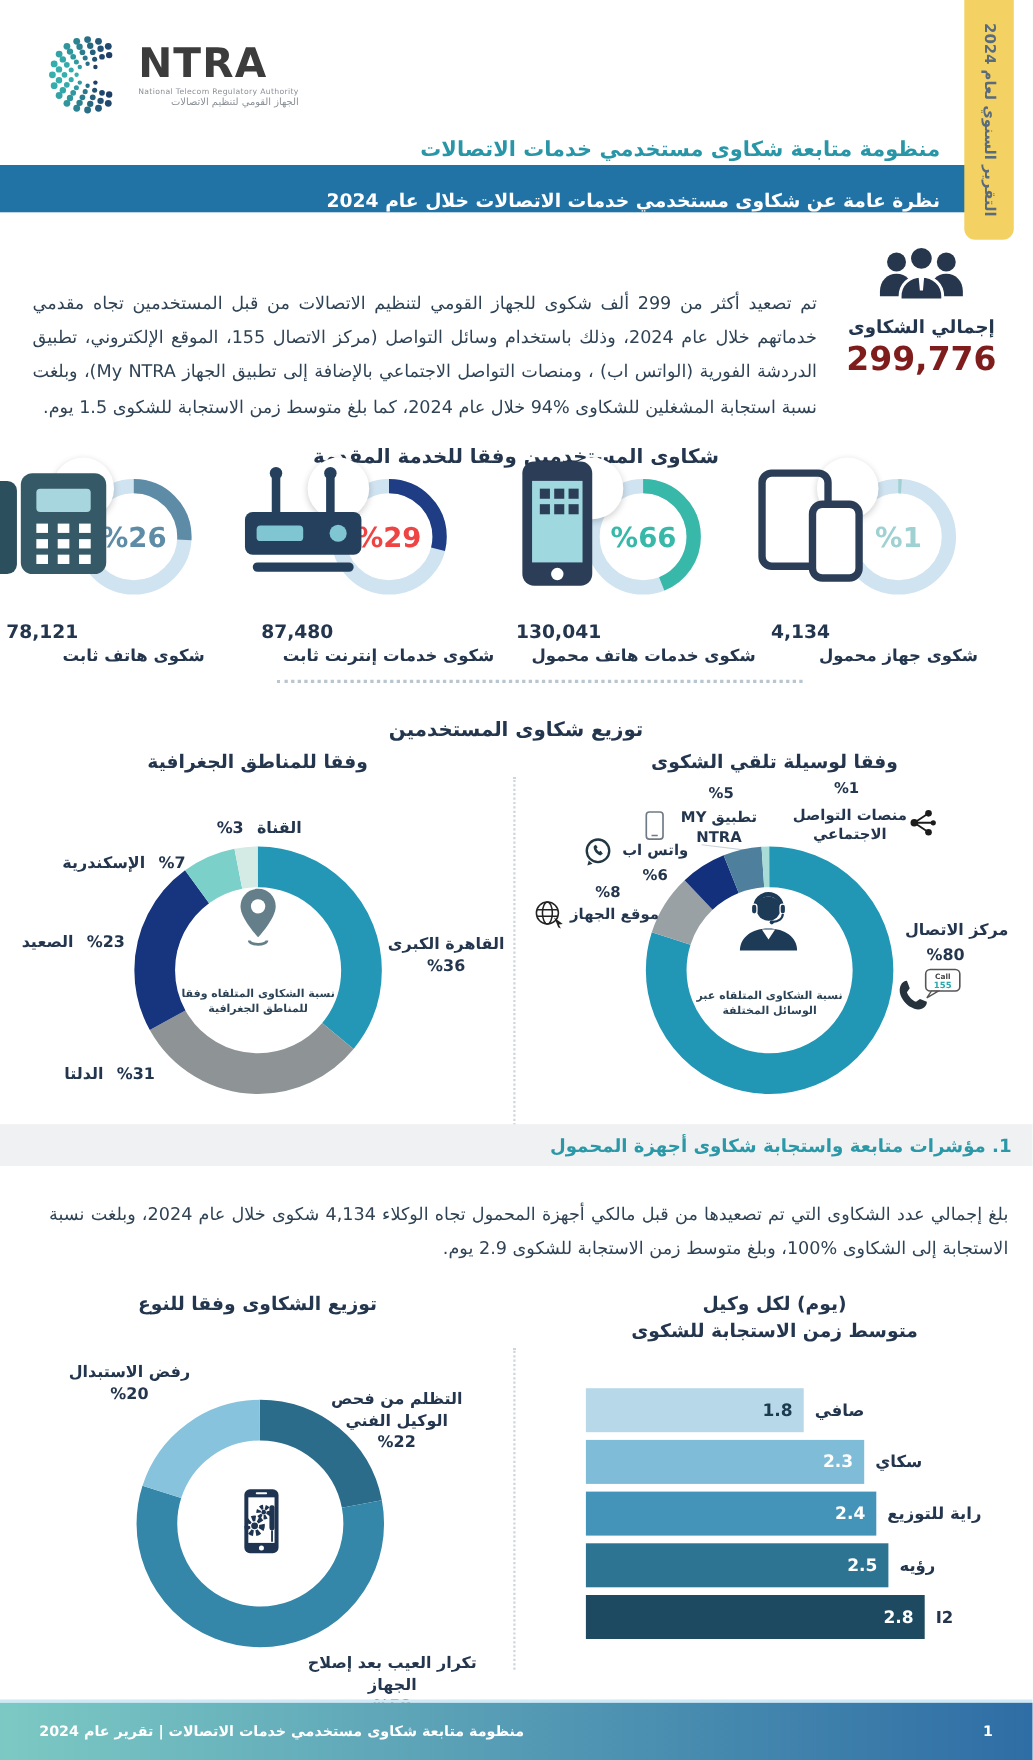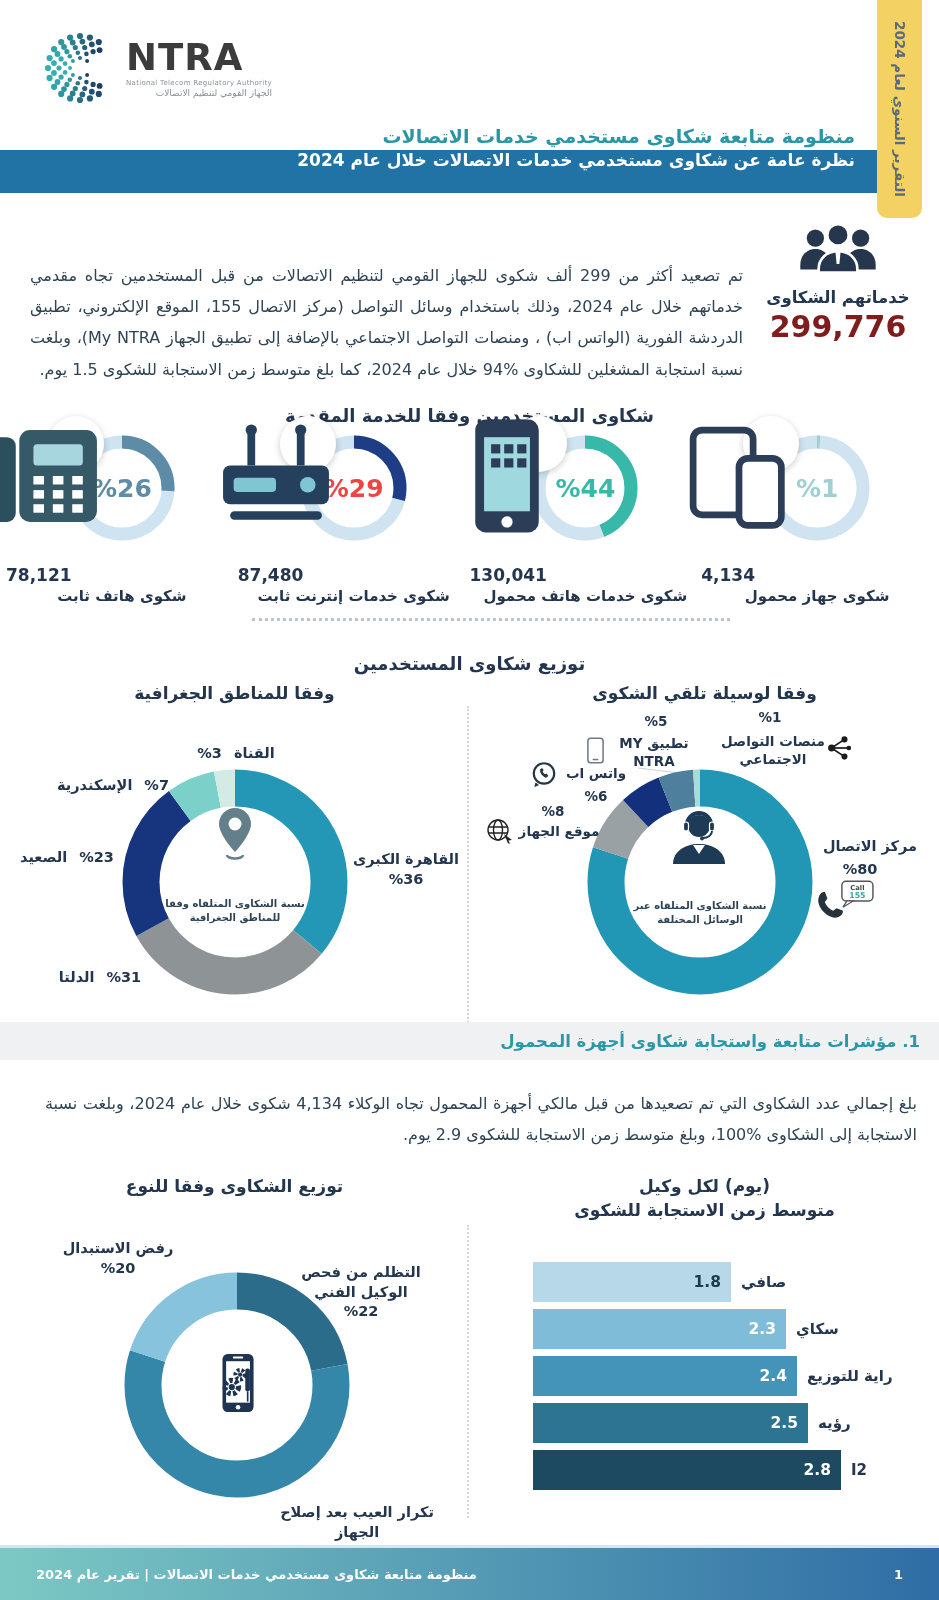--- a/index.html
+++ b/index.html
@@ -9,21 +9,21 @@
   .logo{position:absolute;top:28px;left:44px;direction:ltr;display:flex;align-items:center;gap:10px;}
   .logo-brand{font-size:37px;font-weight:bold;color:#3c3c3c;letter-spacing:1px;line-height:1;}
   .logo-sub-en{font-size:7px;color:#8a9096;margin-top:3px;letter-spacing:.3px;}
   .logo-sub-ar{font-size:9px;color:#8a9096;margin-top:1px;direction:rtl;}
   .annual-tab{position:absolute;top:0;right:17px;width:45px;height:218px;background:#f3d263;
               border-radius:0 0 10px 10px;z-index:6;display:flex;align-items:center;justify-content:center;}
   .annual-tab span{writing-mode:vertical-rl;font-weight:bold;font-size:13.5px;color:#5a6b7c;letter-spacing:1px;}
   .main-title{position:absolute;top:112px;right:84px;left:120px;text-align:right;
               font-size:19px;font-weight:bold;color:#2996a8;}
   .blue-band{position:absolute;top:150px;left:0;width:878px;height:43px;background:#2173a6;
-             display:flex;align-items:flex-start;z-index:2;}
+             display:flex;align-items:flex-end;z-index:2;}
   .blue-band span{padding-right:23px;font-size:17px;color:#ffffff;font-weight:bold;}
   
   .intro-par{position:absolute;top:244px;right:196px;left:30px;font-size:16px;line-height:1.95;
              text-align:justify;color:#2f4355;}
   .intro-side{position:absolute;top:222px;right:16px;width:170px;text-align:center;}
   .total-label{font-size:16.5px;font-weight:bold;color:#24364e;margin-top:6px;}
   .total-value{font-size:30px;font-weight:bold;color:#7f1d1d;margin-top:2px;direction:ltr;}
   
   .svc-title{position:absolute;top:390px;left:0;width:100%;text-align:center;font-size:18px;font-weight:bold;color:#24364e;}
   .rings-row{position:absolute;top:428px;left:6px;right:6px;display:flex;}
@@ -166,21 +166,21 @@
           <path d="M1 44v-4c0-9 6-15 14-15s14 6 14 15v4z"></path>
         <circle cx="57" cy="15" r="8"></circle>
           <path d="M43 44v-4c0-9 6-15 14-15s14 6 14 15v4z"></path>
       </g>
       <g fill="#25364d" stroke="#ffffff" stroke-width="2.5">
         <circle cx="36" cy="12" r="10"></circle>
         <path d="M18 47v-3c0-10 7.5-17 18-17s18 7 18 17v3z"></path>
       </g>
       <path d="M33.5 26h5l-1.2 13h-2.6z" fill="#ffffff"></path>
     </svg>
-    <div class="total-label">خدماتهم الشكاوى</div>
+    <div class="total-label">إجمالي الشكاوى</div>
     <div class="total-value">299,776</div>
   </div>
 
   <h2 class="svc-title">شكاوى المستخدمين وفقا للخدمة المقدمة</h2>
 
   <div class="rings-row">
 
     <div class="svc-col">
       <div class="ring-wrap">
         <svg viewBox="0 0 120 120">
@@ -213,21 +213,21 @@
               <rect x="7.5" y="8" width="2.6" height="2.6"></rect>
                 <rect x="11.2" y="8" width="2.6" height="2.6"></rect>
                 <rect x="14.9" y="8" width="2.6" height="2.6"></rect>
               <rect x="7.5" y="12" width="2.6" height="2.6"></rect>
                 <rect x="11.2" y="12" width="2.6" height="2.6"></rect>
                 <rect x="14.9" y="12" width="2.6" height="2.6"></rect>
             </g>
             <circle cx="12" cy="30" r="1.6" fill="#ffffff"></circle>
           </svg>
         </div>
-        <div class="ring-pct" style="color: rgb(56, 184, 169);">%44</div>
+        <div class="ring-pct" style="color: rgb(56, 184, 169);">%66</div>
       </div>
       <div class="svc-num">130,041</div>
       <div class="svc-lbl">شكوى خدمات هاتف محمول</div>
     </div>
 
     <div class="svc-col">
       <div class="ring-wrap">
         <svg viewBox="0 0 120 120">
             <circle cx="60" cy="60" r="46" fill="none" stroke="#cfe3f0" stroke-width="13" pathLength="100" transform="rotate(-90 60 60)"></circle>
             <circle cx="60" cy="60" r="46" fill="none" stroke="#1e3d85" stroke-width="13" pathLength="100" stroke-dasharray="29 71" stroke-dashoffset="0" transform="rotate(-90 60 60)"></circle>

